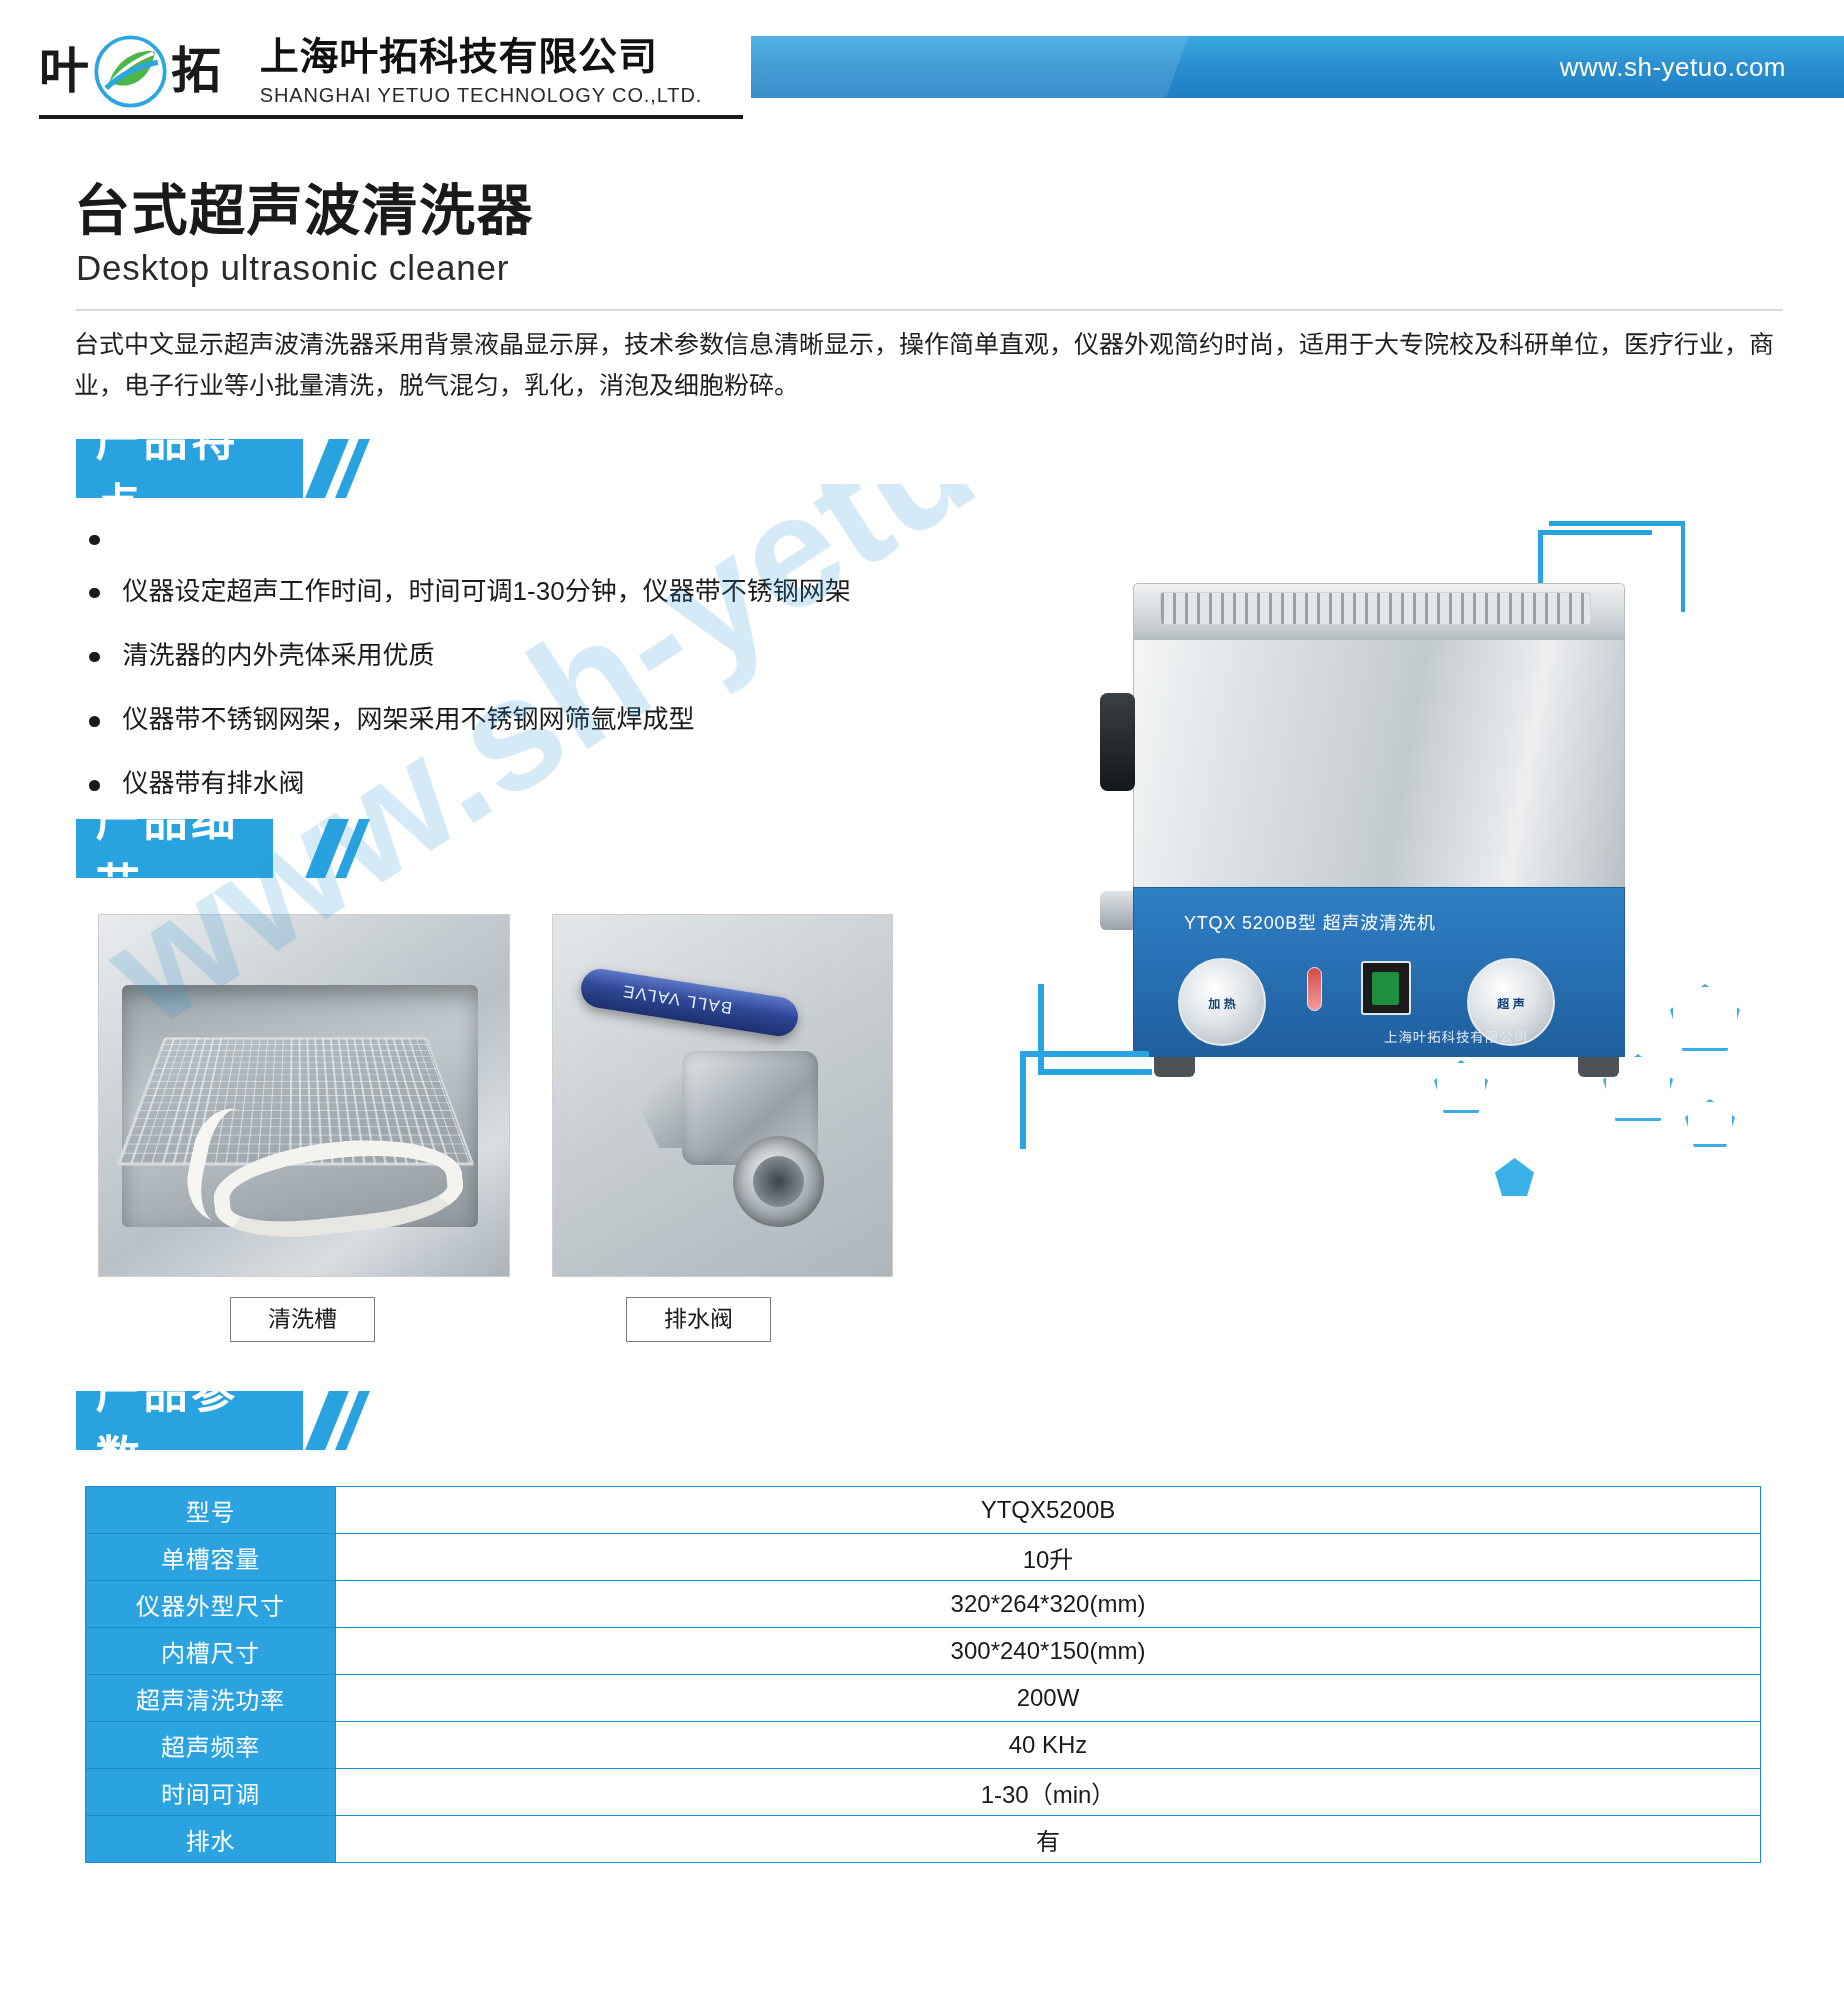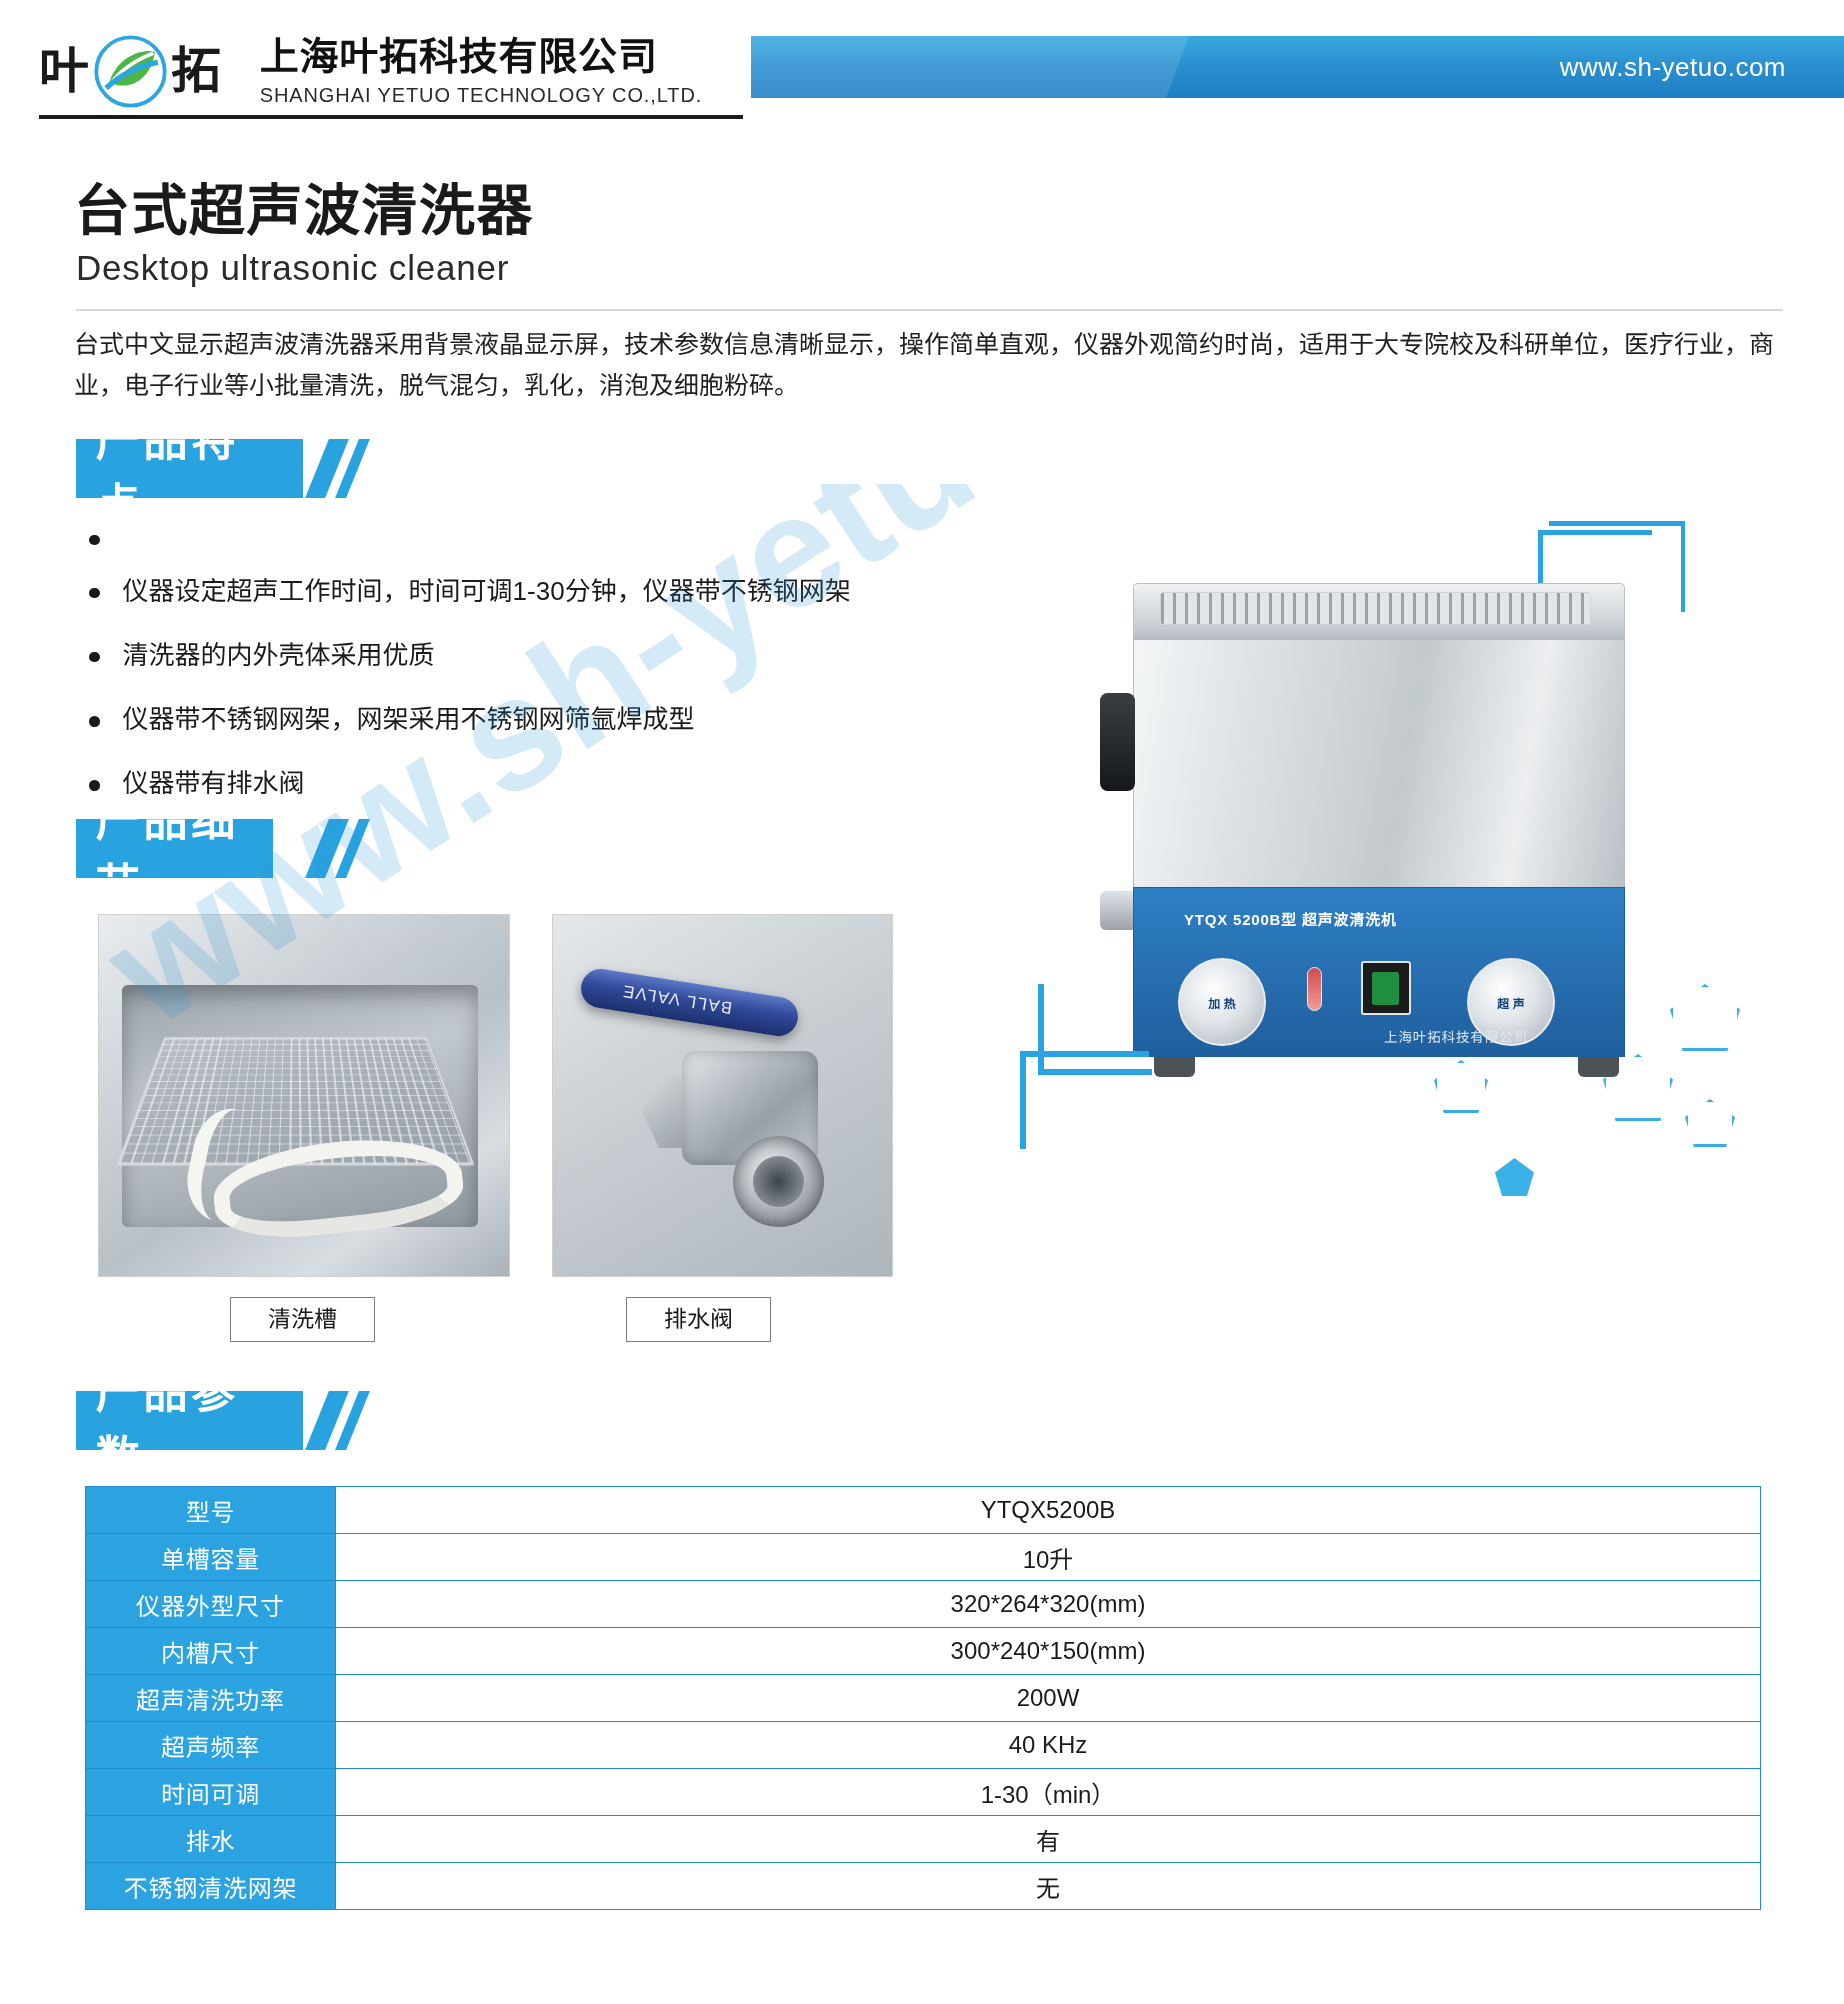--- a/index.html
+++ b/index.html
@@ -345,23 +345,23 @@
     position: absolute;
     left: 115px; top: 321px;
     width: 492px; height: 170px;
     background: linear-gradient(180deg,#2f7fc4 0%,#2973b6 38%,#1f5f9e 100%);
     border: 1.5px solid #1d5f9e;
   }
   .pp-panel-title {
     position: absolute;
     left: 50px; top: 19.7px;
     color: #fff;
-    font-size: 15px;
+    font-size: 18px;
     letter-spacing: 0.8px;
-    font-weight: bold;
+    font-weight: normal;
   }
   .pp-knob {
     position: absolute;
     top: 70px;
     width: 88px; height: 88px;
     border-radius: 50%;
     background: radial-gradient(circle at 40% 35%, #ffffff 0%, #dfe4e8 45%, #a8b0b6 100%);
     border: 2.3px solid #e8ecef;
     display: flex; align-items: center; justify-content: center;
     font-size: 12px; color: #14427a; font-weight: bold;
@@ -658,23 +658,19 @@
       <td class="val">40 KHz</td>
     </tr>
     <tr>
       <td class="key">时间可调</td>
       <td class="val">1-30（min）</td>
     </tr>
     <tr>
       <td class="key">排水</td>
       <td class="val">有</td>
     </tr>
-    <tr>
-      <td class="key">不锈钢清洗网架</td>
-      <td class="val">无</td>
-    </tr>
   </tbody>
 </table>
 
 <div class="watermark">
   <div class="wm-text">www.sh-yetuo.com</div>
 </div>
 
 
 </body></html>

